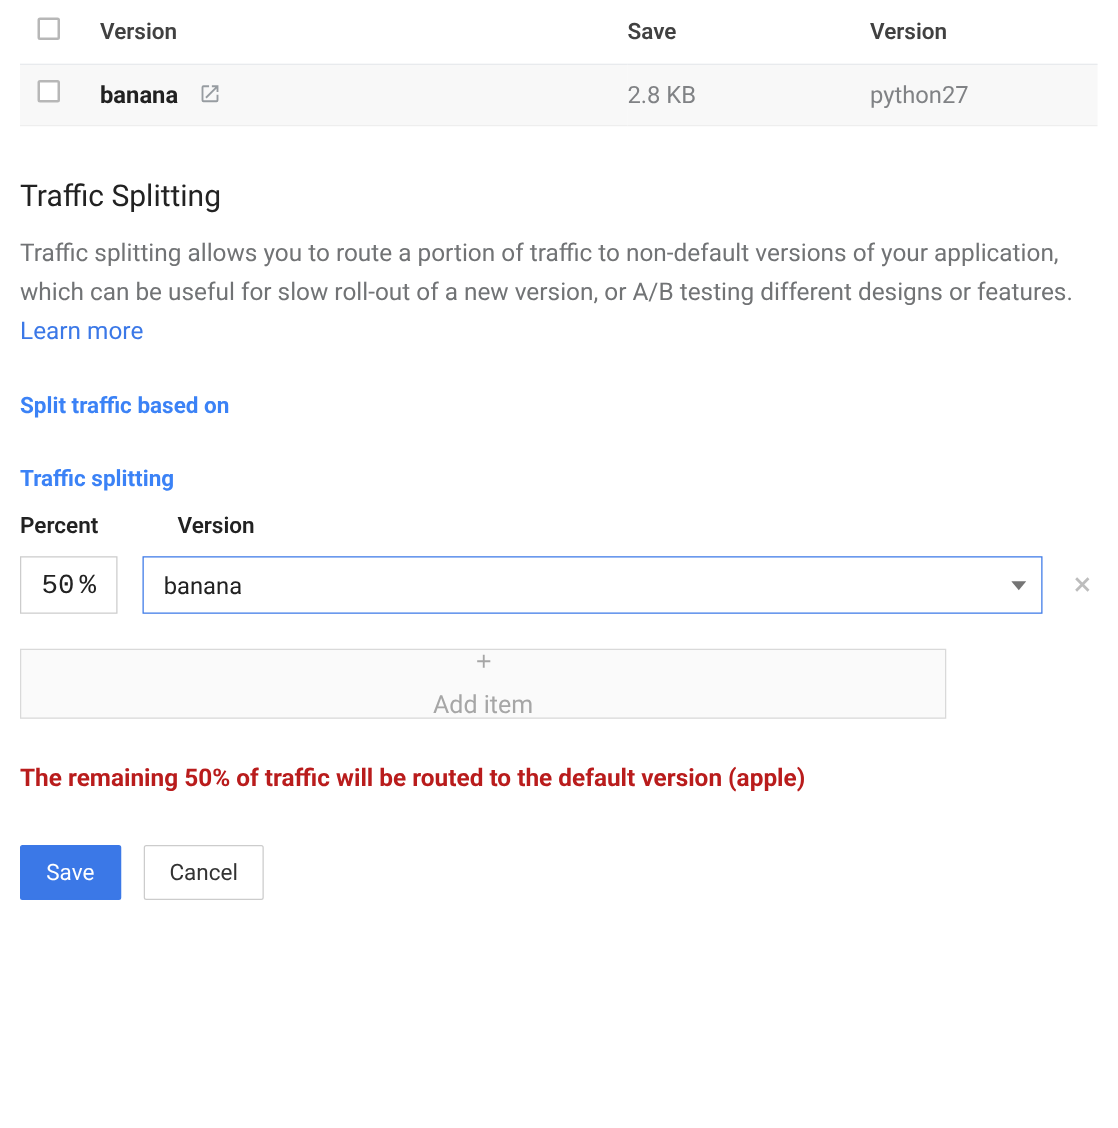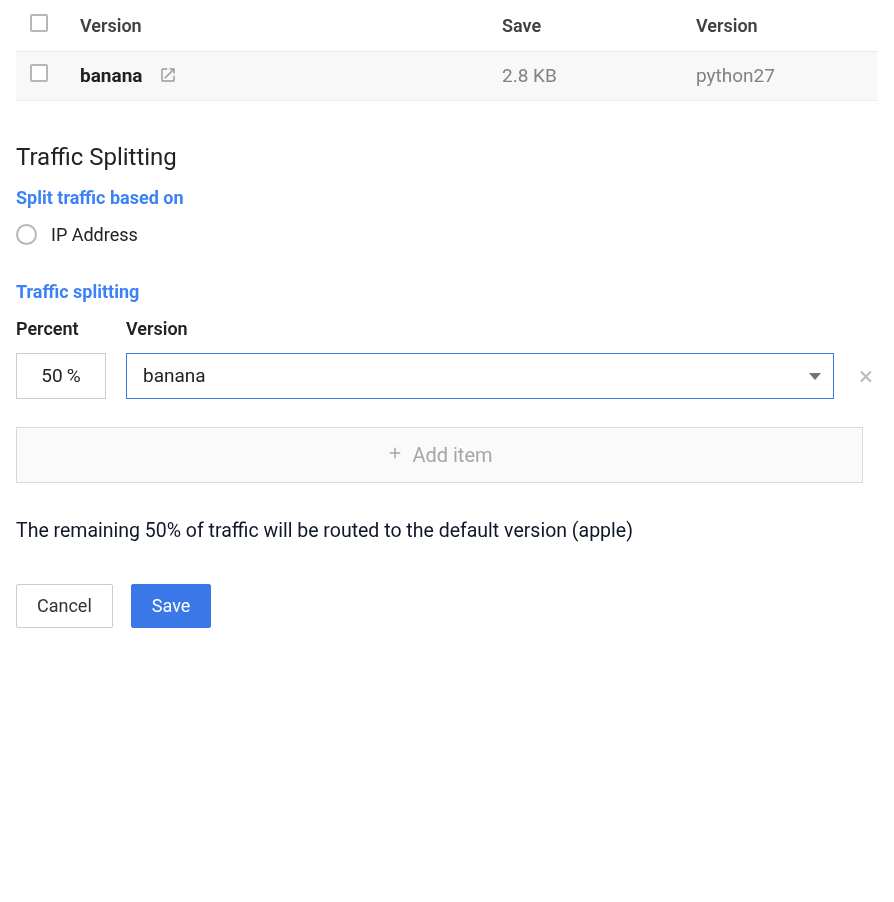--- a/index.html
+++ b/index.html
@@ -115,33 +115,34 @@
   }
   .radio.checked { border-color: #3b78e7; }
   .radio.checked::after {
     content: "";
     width: 11px; height: 11px;
     border-radius: 50%;
     background: #3b78e7;
   }
   .split-col-percent { width: 90px; }
   .split-col-version { flex: 1; }
-  .split-headings { display:flex; gap:20px; }
+  .split-headings { display:flex; gap:36px; }
 
   .pct-input {
     display:flex;
     align-items:center;
     justify-content:center;
-    width: 90px;
+    width: 78px;
     height: 46px;
     border: 1px solid #ccc;
-    font-size: 19px;
+    font-size: 22px;
     color: #222;
     padding: 0 8px;
     gap:4px;
+    font-family:Liberation Mono, monospace;
   }
   .pct-input .unit { color:#222; }
 
   .version-select {
     position: relative;
     flex: 1;
     height: 46px;
     border: 1px solid #3b78e7;
     display:flex;
     align-items:center;
@@ -164,28 +165,30 @@
     margin-top: 28px;
     height: 56px;
     border: 1px solid #d9d9d9;
     background: #fafafa;
     display:flex;
     align-items:center;
     justify-content:center;
     gap: 8px;
     font-size: 20px;
     color: #a6a6a6;
-    width: 847px;
+    width: 741px;
+    flex-direction: column;
   }
   .add-item svg { width:18px; height:18px; fill:#a6a6a6; }
 
   .remaining-note {
     margin-top: 36px;
     font-size: 19.5px;
-    color: #0f172a;
+    color: #b91c1c;
+    font-weight: bold;
   }
 
   .actions { margin-top: 42px; display:flex; gap:18px; }
   .btn {
     height: 44px;
     padding: 0 20px;
     font-size: 18px;
     border-radius: 2px;
     display:inline-flex;
     align-items:center;
@@ -228,27 +231,26 @@
               </svg>
           </span>
         </td>
         <td>2.8 KB</td>
         <td>python27</td>
       </tr>
     </tbody>
   </table>
 
   <h2 class="section-title">Traffic Splitting</h2>
+  <p class="section-desc">
+    <span>Traffic splitting allows you to route a portion of traffic to non-default versions of your application, which can be useful for slow roll-out of a new version, or A/B testing different designs or features. </span><a class="learn-more" href="#">Learn more</a>
+  </p>
 
   <div class="form-label">Split traffic based on</div>
 
-  <div class="radio-row">
-    <span class="radio"></span>
-    <span>IP Address</span>
-  </div>
 
   <div style="height:22px"></div>
 
   <div class="form-label">Traffic splitting</div>
 
   <div class="split-headings">
     <div class="split-col-percent form-sub-head">Percent</div>
     <div class="split-col-version form-sub-head">Version</div>
     <div style="width:24px"></div>
   </div>
@@ -274,17 +276,17 @@
       <svg viewBox="0 0 24 24">
           <path d="M19 13h-6v6h-2v-6H5v-2h6V5h2v6h6v2z"></path>
         </svg>
     </span>
     <span>Add item</span>
   </div>
 
   <div class="remaining-note">The remaining 50% of traffic will be routed to the default version (apple)</div>
 
   <div class="actions">
+    <div class="btn btn-primary">Save</div>
     <div class="btn btn-secondary">Cancel</div>
-    <div class="btn btn-primary">Save</div>
   </div>
 
 </div>
 
 </body></html>

